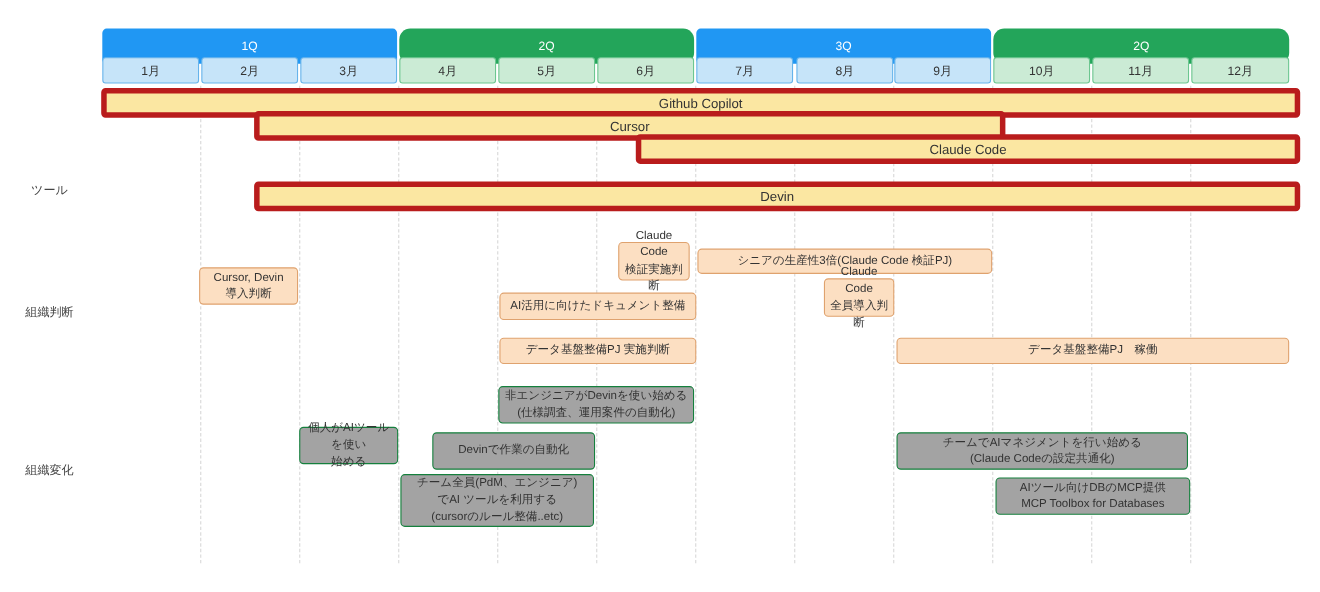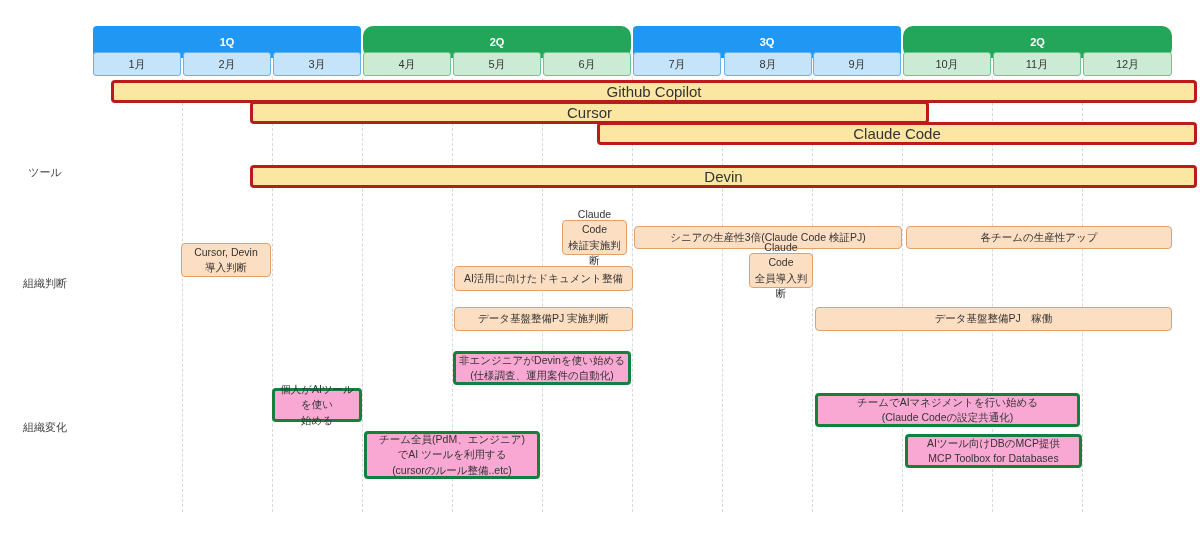--- a/index.html
+++ b/index.html
@@ -4,39 +4,39 @@
 <style>
   html,body{margin:0;padding:0;background:#fff;}
   body{font-family:"Liberation Sans","DejaVu Sans",sans-serif;color:#333;}
   #stage{position:relative;width:1200px;height:538px;background:#fff;overflow:hidden;}
 
   .grid-line{position:absolute;top:78px;height:434px;width:0;
     border-left:1px dashed #d8d8d8;z-index:0;}
 
   .q-seg{position:absolute;top:26px;height:32px;border-radius:4px;
     display:flex;align-items:center;justify-content:center;
-    color:#fff;font-size:11px;z-index:2;font-weight:bold;}
+    color:#fff;font-size:11px;z-index:2;}
   .q-blue{background:#2097f3;}
   .q-green{background:#23a55a;border-radius:10px;}
 
   .m-cell{position:absolute;top:52px;height:22px;border-radius:3px;
     display:flex;align-items:center;justify-content:center;
     font-size:11px;color:#333;z-index:2;border:1px solid;}
   .m-blue{background:#c6e4f9;border-color:#66b3eb;}
   .m-green{background:#cbebd5;border-color:#6cc690;}
 
-  .tool-bar{position:absolute;height:17px;background:#fbe7a2;border:3px solid #b91c1c;
+  .tool-bar{position:absolute;height:17px;background:#fbe7a2;border:5px solid #b91c1c;
     border-radius:4px;display:flex;align-items:center;justify-content:center;
-    font-size:15px;color:#333;z-index:2;margin-left:19px;}
+    font-size:12px;color:#333;z-index:2;}
 
   .o-box,.p-box{position:absolute;border-radius:4px;display:flex;flex-direction:column;
     align-items:center;justify-content:center;text-align:center;
     font-size:10.5px;line-height:1.45;color:#333;z-index:2;box-sizing:border-box;padding:1px 3px;}
   .o-box{background:#fcdfc2;border:1px solid #dfa26e;}
-  .p-box{background:#f9a8d4;border:3px solid #15803d;}
+  .p-box{background:#a3a3a3;border:1px solid #15803d;}
 
   .row-label{position:absolute;left:10px;width:70px;text-align:center;
     font-size:11px;color:#444;z-index:2;margin-top:20px;}
 </style>
 </head>
 <body>
 
 <div id="stage">
 
   <div class="grid-line" style="left:182px"></div>
@@ -90,23 +90,20 @@
     <div>Cursor, Devin</div>
     <div>導入判断</div>
   </div>
   <div class="o-box" style="left:562px;top:220px;width:65px;height:35px">
     <div>Claude Code</div>
     <div>検証実施判断</div>
   </div>
   <div class="o-box" style="left:634px;top:226px;width:268px;height:23px">
     <div>シニアの生産性3倍(Claude Code 検証PJ)</div>
   </div>
-  <div class="o-box" style="left:906px;top:226px;width:266px;height:23px">
-    <div>各チームの生産性アップ</div>
-  </div>
   <div class="o-box" style="left:454px;top:266px;width:179px;height:25px">
     <div>AI活用に向けたドキュメント整備</div>
   </div>
   <div class="o-box" style="left:749px;top:253px;width:64px;height:35px">
     <div>Claude Code</div>
     <div>全員導入判断</div>
   </div>
   <div class="o-box" style="left:454px;top:307px;width:179px;height:24px">
     <div>データ基盤整備PJ 実施判断</div>
   </div>
@@ -115,20 +112,23 @@
   </div>
 
   <div class="p-box" style="left:453px;top:351px;width:178px;height:34px">
     <div>非エンジニアがDevinを使い始める</div>
     <div>(仕様調査、運用案件の自動化)</div>
   </div>
   <div class="p-box" style="left:272px;top:388px;width:90px;height:34px">
     <div>個人がAIツールを使い</div>
     <div>始める</div>
   </div>
+  <div class="p-box" style="left:393px;top:393px;width:148px;height:34px">
+    <div>Devinで作業の自動化</div>
+  </div>
   <div class="p-box" style="left:364px;top:431px;width:176px;height:48px">
     <div>チーム全員(PdM、エンジニア)</div>
     <div>でAI ツールを利用する</div>
     <div>(cursorのルール整備..etc)</div>
   </div>
   <div class="p-box" style="left:815px;top:393px;width:265px;height:34px">
     <div>チームでAIマネジメントを行い始める</div>
     <div>(Claude Codeの設定共通化)</div>
   </div>
   <div class="p-box" style="left:905px;top:434px;width:177px;height:34px">

